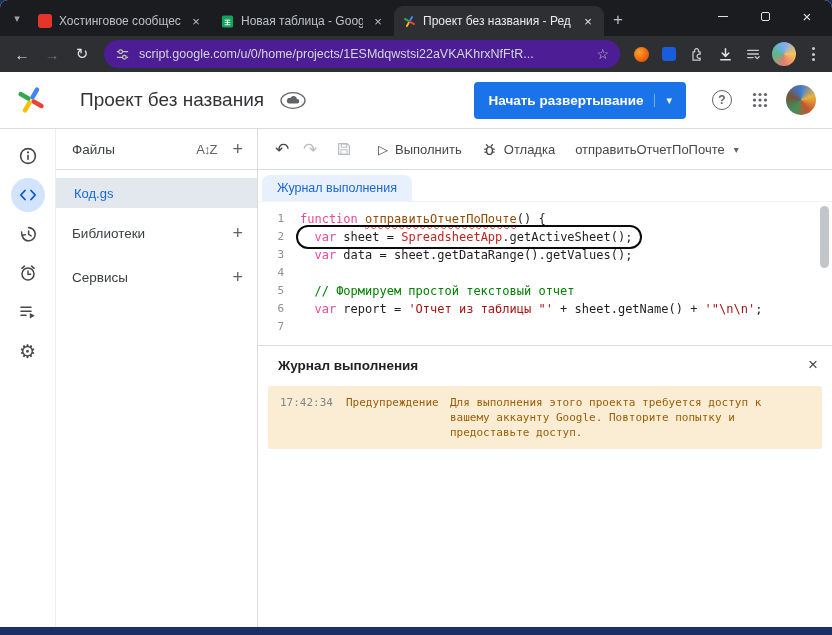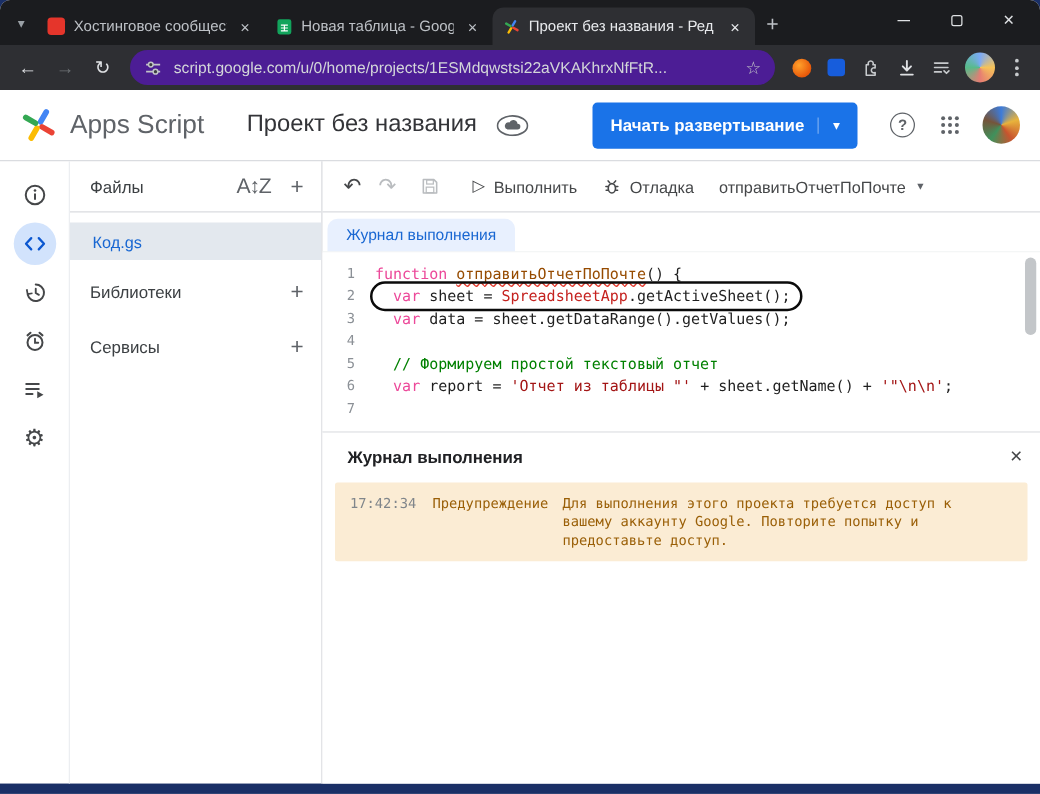--- a/index.html
+++ b/index.html
@@ -55,21 +55,21 @@
   
   .main { flex:1; display:flex; min-height:0; }
   .rail { width:56px; border-right:1px solid #eceef1; display:flex; flex-direction:column; align-items:center; padding-top:10px; gap:5px; flex:none; }
   .rail-btn { width:34px; height:34px; border-radius:50%; display:flex; align-items:center; justify-content:center; color:#454749; }
   .rail-btn.active { background:#d2e3fc; color:#0b57d0; }
   .gear-glyph { font-size:19px; line-height:1; }
 
   .files { width:202px; border-right:1px solid #dadce0; display:flex; flex-direction:column; flex:none; }
   .files-header { height:41px; display:flex; align-items:center; padding:0 14px 0 16px; border-bottom:1px solid #dadce0; }
   .files-title { font-size:13.5px; color:#3c4043; }
-  .sort-ic { margin-left:auto; color:#5f6368; font-size:17px; letter-spacing:-1px; }
+  .sort-ic { margin-left:auto; color:#5f6368; font-size:13px; letter-spacing:-1px; }
   .plus-ic { color:#5f6368; font-size:18px; font-weight:400; }
   .files-header .plus-ic { margin-left:16px; }
   .file-row { height:30px; display:flex; align-items:center; padding:0 18px; font-size:13px; color:#3c4043; margin-top:8px; }
   .file-row.selected { background:#e3e8ee; color:#1967d2; }
   .section-row { height:38px; display:flex; align-items:center; padding:0 14px 0 16px; font-size:13.5px; color:#3c4043; margin-top:6px; }
   .section-row .plus-ic { margin-left:auto; }
 
   .editor-col { flex:1; display:flex; flex-direction:column; min-width:0; }
   .ed-toolbar { height:41px; border-bottom:1px solid #dadce0; display:flex; align-items:center; padding:0 10px; flex:none; }
   .tb-icon { width:28px; height:28px; display:flex; align-items:center; justify-content:center; color:#454749; font-size:17px; }
@@ -205,21 +205,20 @@
 
   <div class="app-header" data-interactable="false">
     <span data-interactable="false" style="display:flex;">
       <svg width="30" height="30" viewBox="0 0 40 40">
           <rect x="17" y="1" width="6" height="18" rx="3" fill="#4285f4" transform="rotate(30 20 20)"></rect>
           <rect x="17" y="1" width="6" height="18" rx="3" fill="#ea4335" transform="rotate(120 20 20)"></rect>
           <rect x="17" y="1" width="6" height="18" rx="3" fill="#fbbc04" transform="rotate(210 20 20)"></rect>
           <rect x="17" y="1" width="6" height="18" rx="3" fill="#34a853" transform="rotate(300 20 20)"></rect>
         </svg>
     </span>
-    <span class="brand" data-interactable="false">Apps Script</span>
     <span class="proj-title" data-interactable="true">Проект без названия</span>
     <span class="cloud" data-interactable="false">
       <svg width="26" height="17" viewBox="0 0 26 17">
           <ellipse cx="13" cy="8.5" rx="12" ry="7.8" fill="none" stroke="#5f6368" stroke-width="1.3"></ellipse>
           <path d="M9 11.5 h8 a2.3 2.3 0 0 0 0-4.6 a3.4 3.4 0 0 0-6.5-.9 a2.8 2.8 0 0 0-1.5 5.5 z" fill="#5f6368"></path>
         </svg>
     </span>
     <span class="spacer"></span>
     <button class="deploy" data-interactable="true">
       <span data-interactable="false">Начать развертывание</span>

